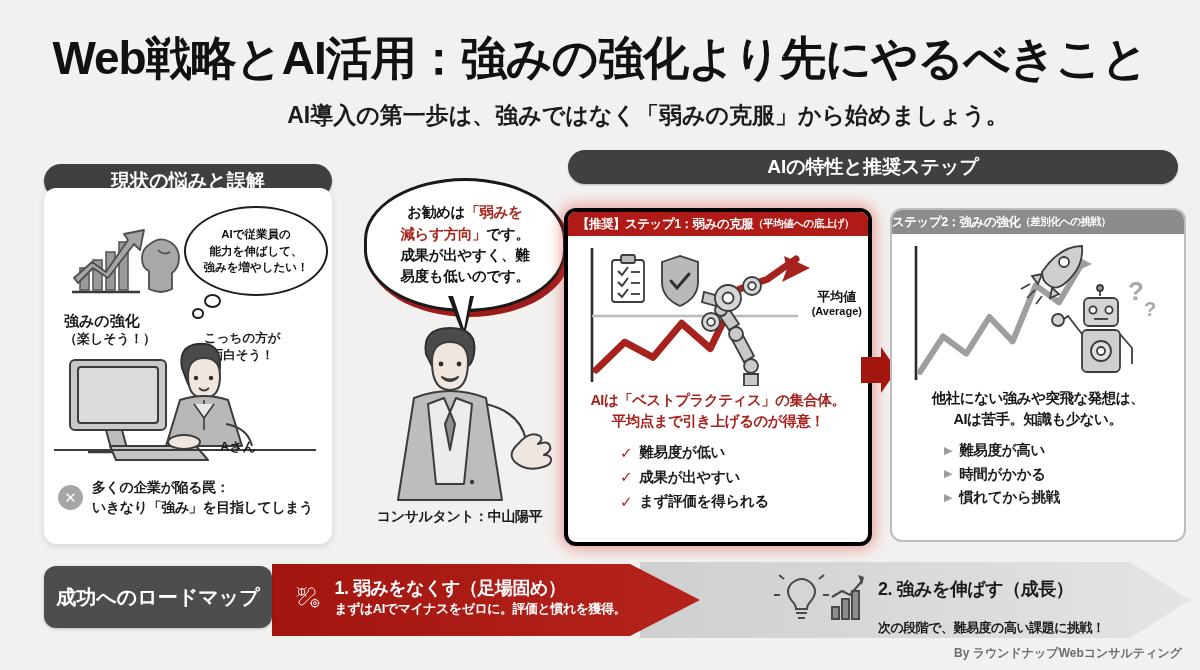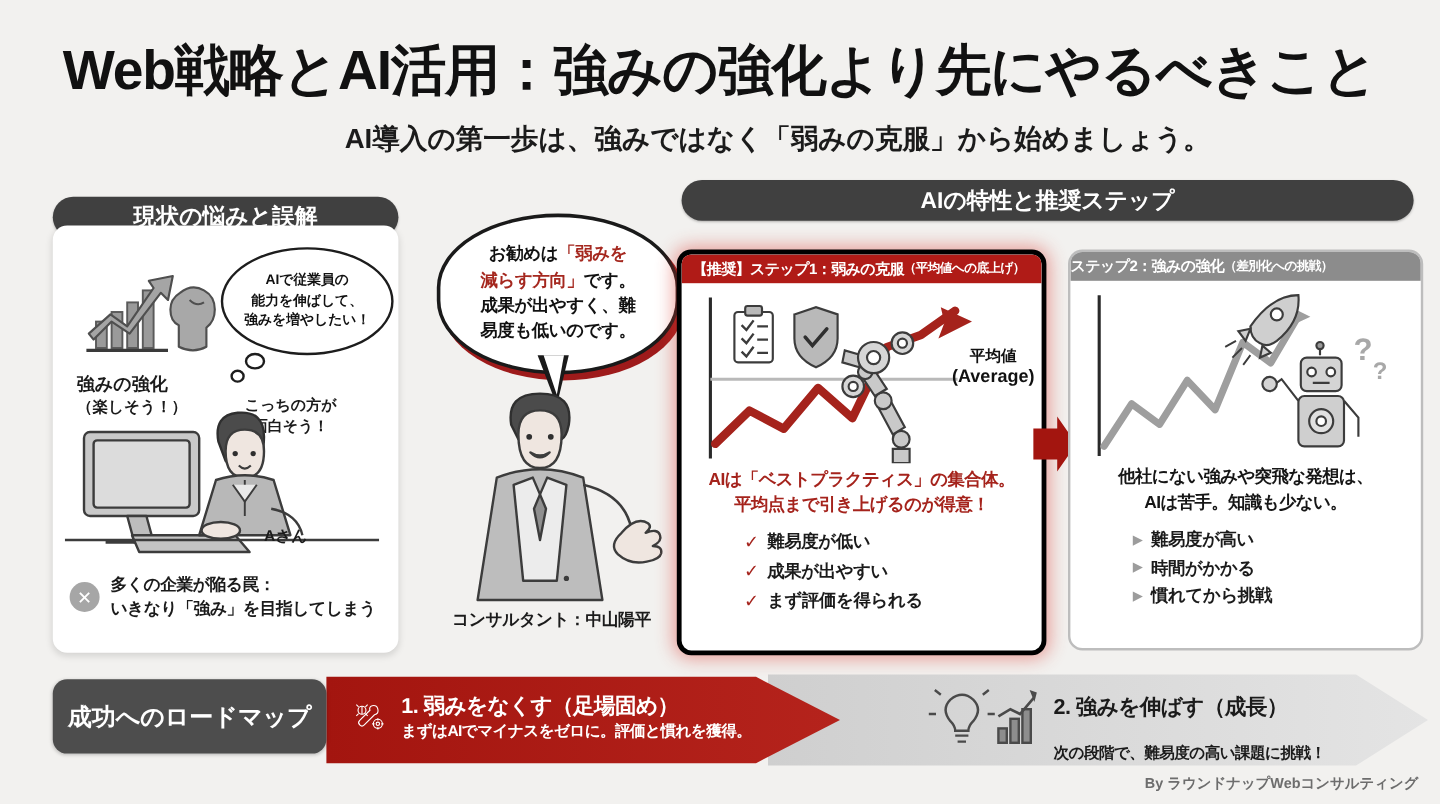--- a/index.html
+++ b/index.html
@@ -104,21 +104,21 @@
   #step1 .step-head{background:#b01b17;}
   #step2 .step-head{background:#8c8c8c;padding-left:0;}
   .step-head .sub{font-size:10.5px;font-weight:700;}
 
   .chart-wrap{position:relative;width:100%;height:150px;}
   .chart-wrap svg{position:absolute;left:0;top:0;}
   .avg-label{
     position:absolute;right:6px;top:54px;text-align:center;
     font-size:13px;font-weight:700;line-height:1.15;color:#111;
   }
-  .avg-label .en{font-size:15px;}
+  .avg-label .en{font-size:11px;}
 
   .step-caption{
     text-align:center;font-size:14.5px;font-weight:700;line-height:1.45;
     letter-spacing:-.5px;margin-top:4px;
   }
   #step1 .step-caption{color:#a5231c;}
   #step2 .step-caption{color:#161616;}
 
   .bullets{margin:9px 0 0 0;padding:0 0 0 52px;list-style:none;}
   .bullets li{font-size:14.5px;font-weight:700;line-height:1.62;display:flex;align-items:center;gap:7px;letter-spacing:-.3px;}

